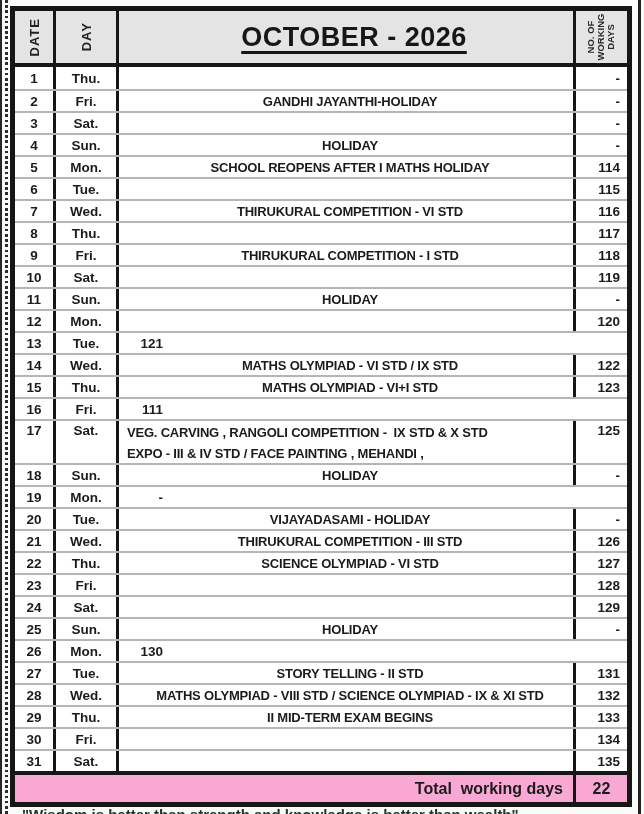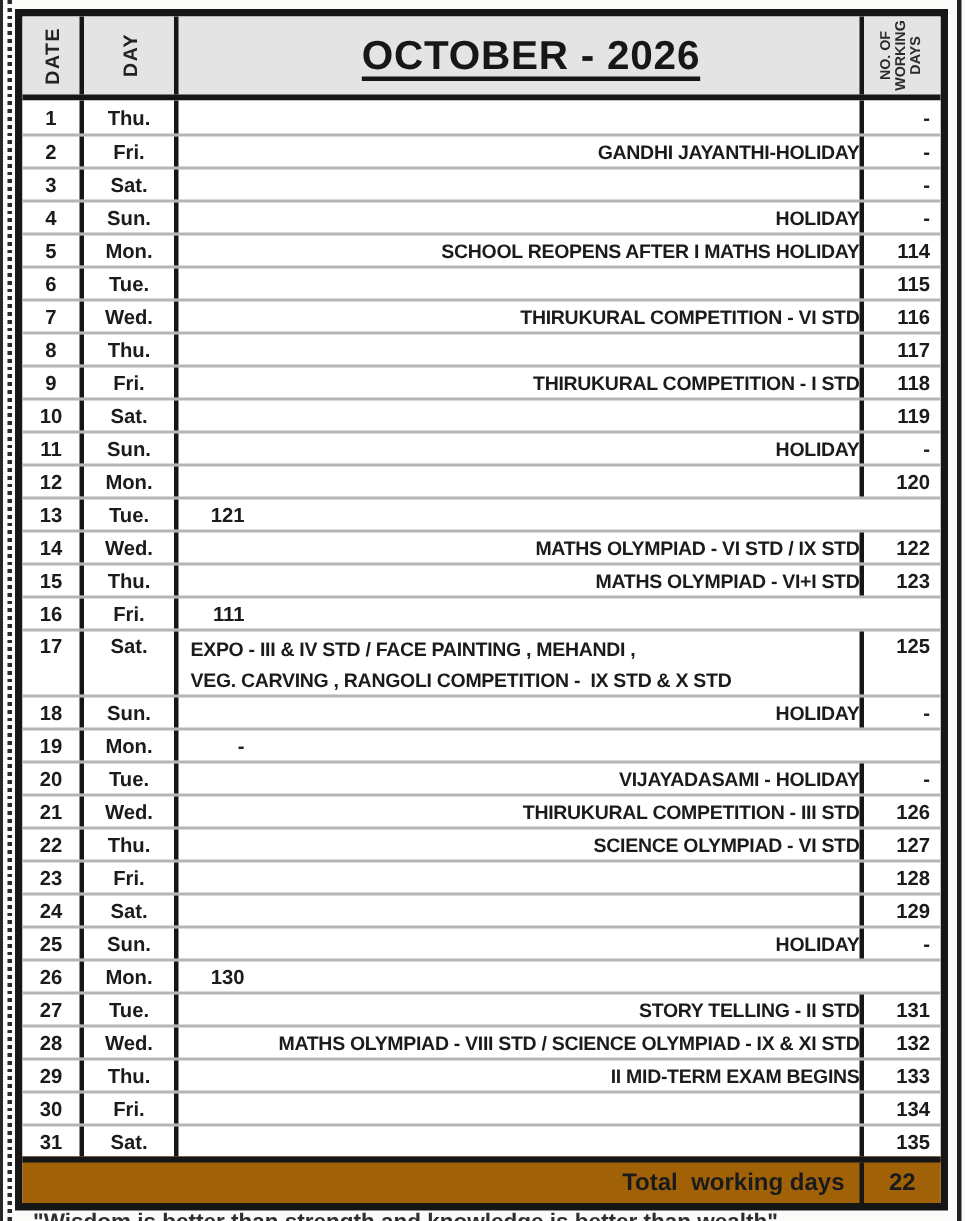--- a/index.html
+++ b/index.html
@@ -27,21 +27,21 @@
     position:absolute;left:10px;top:6px;width:622px;
     border:5px solid #161616;background:#fff;box-sizing:border-box;
   }
   .hdr{
     display:flex;height:52px;background:#e4e4e4;
     border-bottom:4px solid #161616;box-sizing:content-box;
   }
   .cell{box-sizing:border-box;display:flex;align-items:center;overflow:hidden;}
   .c-date{width:38px;flex:0 0 38px;justify-content:center;}
   .c-day{width:63px;flex:0 0 63px;justify-content:center;border-left:3px solid #161616;}
-  .c-event{flex:1 1 auto;justify-content:flex-end;padding-left:8px;border-left:3px solid #161616;}
+  .c-event{flex:1 1 auto;justify-content:center;padding-left:8px;border-left:3px solid #161616;}
   .c-days{width:54px;flex:0 0 54px;justify-content:flex-end;padding-right:7px;border-left:3px solid #161616;}
   .hdr .cell{justify-content:center;padding:0;}
   .vtext{
     writing-mode:vertical-rl;transform:rotate(180deg);
     font-weight:bold;font-size:13px;letter-spacing:1px;color:#222;
   }
   .month-title{
     font-weight:bold;font-size:27px;letter-spacing:0.5px;color:#171717;
     text-decoration:underline;text-decoration-thickness:3px;text-underline-offset:5px;
   }
@@ -53,21 +53,21 @@
   .row{display:flex;height:22px;box-sizing:border-box;background:#fff;}
   .row + .row{border-top:2px solid #b5b5b5;}
   .row.double{height:44px;}
   .row .c-date,.row .c-day{font-weight:bold;font-size:13.5px;}
   .row .c-days{font-weight:bold;font-size:13.5px;}
   .row .c-event{font-weight:bold;font-size:13px;letter-spacing:-0.2px;white-space:pre;}
   .row.double .c-event{flex-direction:column;align-items:flex-start;justify-content:flex-start;padding-top:1px;}
   .row.double .c-event .t{display:block;line-height:21px;}
   .row.double .c-date,.row.double .c-day,.row.double .c-days{align-items:flex-start;padding-top:2px;}
   .total-row{
-    display:flex;height:27px;border-top:4px solid #161616;box-sizing:content-box;background:#a16207;
+    display:flex;height:27px;border-top:4px solid #161616;box-sizing:content-box;background:#f9a8d4;
   }
   .total-label{
     flex:1 1 auto;display:flex;align-items:center;justify-content:flex-end;
     font-weight:bold;font-size:16px;padding-right:10px;white-space:pre;box-sizing:border-box;
   }
   .total-value{
     width:54px;flex:0 0 54px;display:flex;align-items:center;justify-content:center;
     font-weight:bold;font-size:16px;border-left:3px solid #161616;box-sizing:border-box;
   }
   .footer-quote{
@@ -290,21 +290,21 @@
           <span class="t t-days">111</span>
         </div>
   </div>
       <div class="row double">
     <div class="cell c-date">
           <span class="t t-date">17</span>
         </div>
     <div class="cell c-day">
           <span class="t t-day">Sat.</span>
         </div>
-    <div class="cell c-event"><span class="t t-event">EXPO - III &amp; IV STD / FACE PAINTING , MEHANDI ,</span><span class="t t-event2">VEG. CARVING , RANGOLI COMPETITION -  IX STD &amp; X STD</span></div>
+    <div class="cell c-event"><span class="t t-event2">VEG. CARVING , RANGOLI COMPETITION -  IX STD &amp; X STD</span><span class="t t-event">EXPO - III &amp; IV STD / FACE PAINTING , MEHANDI ,</span></div>
     <div class="cell c-days">
           <span class="t t-days">125</span>
         </div>
   </div>
       <div class="row">
     <div class="cell c-date">
           <span class="t t-date">18</span>
         </div>
     <div class="cell c-day">
           <span class="t t-day">Sun.</span>

